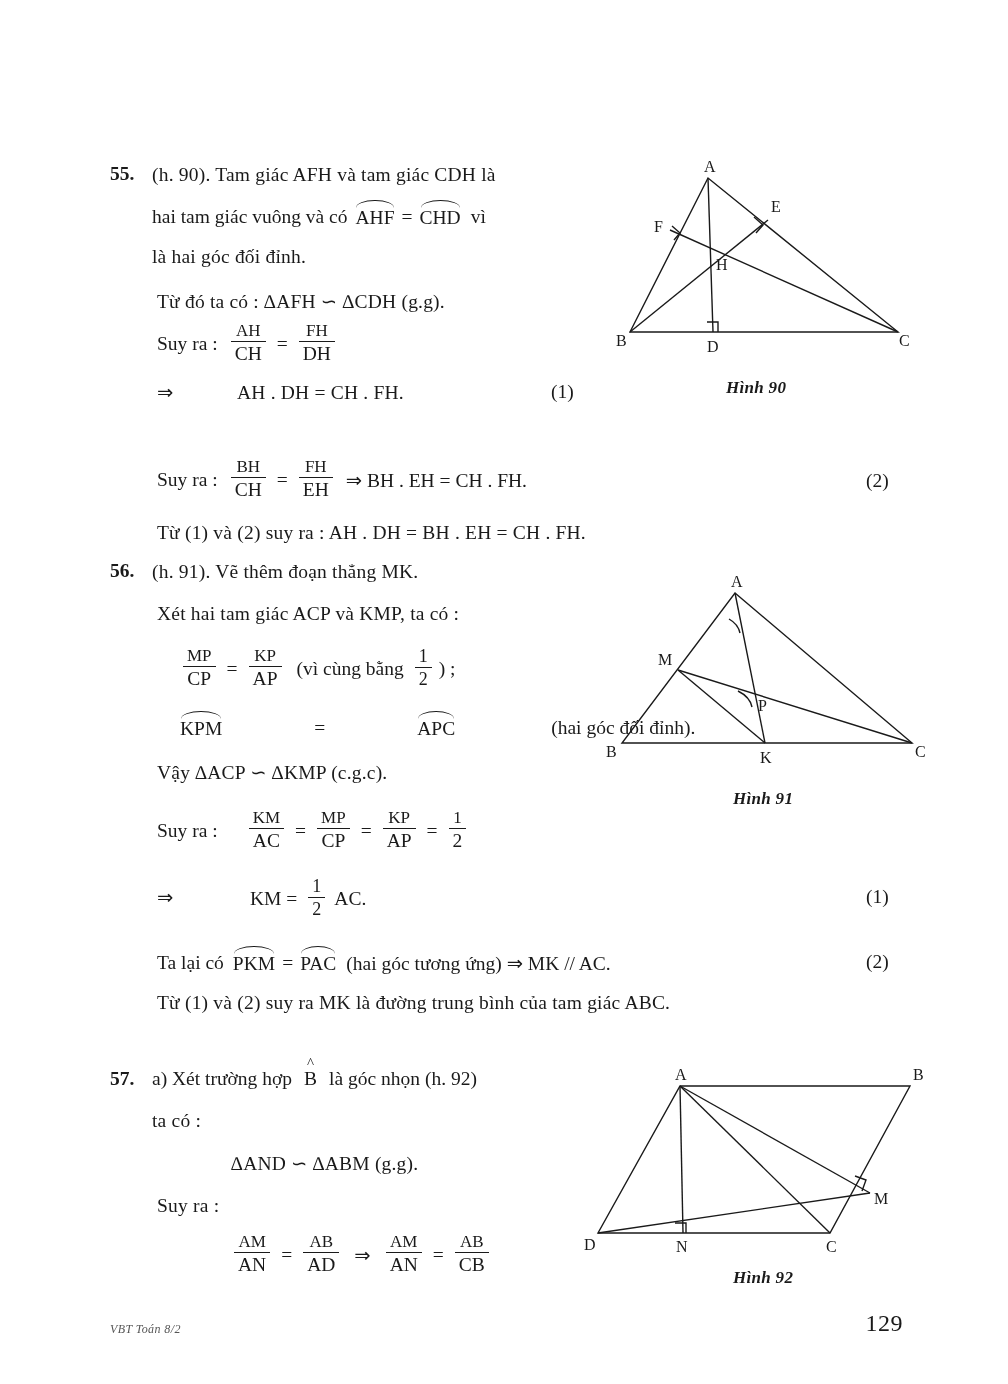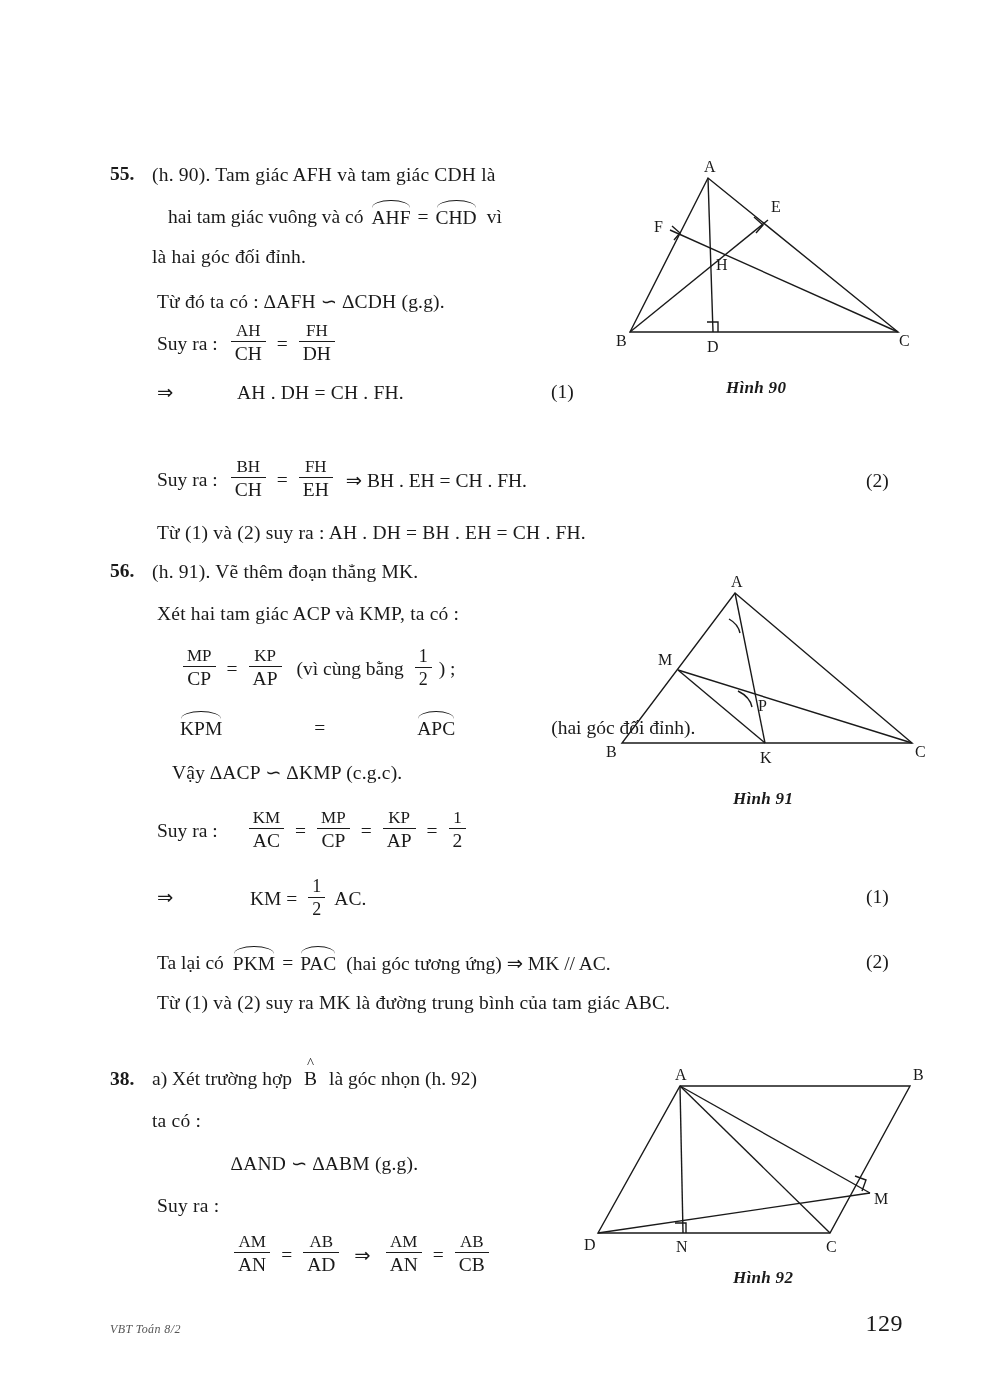--- a/index.html
+++ b/index.html
@@ -139,21 +139,21 @@
 </style>
 </head>
 <body>
 
 <div class="page">
 
   <div class="num" style="left:110px; top:163px;">55.</div>
 
   <div class="txt" style="left:152px; top:163px;">(h. 90). Tam giác AFH và tam giác CDH là</div>
 
-  <div class="inline-row" style="left:168px; top:205px;">
+  <div class="inline-row" style="left:152px; top:205px;">
     <span>hai tam giác vuông và có</span>
     <span style="width:8px;"></span>
     <span class="arc">AHF</span>
     <span style="width:7px;"></span>
     <span>=</span>
     <span style="width:7px;"></span>
     <span class="arc">CHD</span>
     <span style="width:10px;"></span>
     <span>vì</span>
   </div>
@@ -262,21 +262,21 @@
   <div class="inline-row" style="left:180px; top:716px;gap:42px;">
     <span class="arc">KPM</span>
     <span style="width:8px;"></span>
     <span>=</span>
     <span style="width:8px;"></span>
     <span class="arc">APC</span>
     <span style="width:12px;"></span>
     <span>(hai góc đối đỉnh).</span>
   </div>
 
-  <div class="txt" style="left:157px; top:761px;margin-left:15px;">Vậy ∆ACP ∽ ∆KMP (c.g.c).</div>
+  <div class="txt" style="left:157px; top:761px;">Vậy ∆ACP ∽ ∆KMP (c.g.c).</div>
 
   <div class="inline-row" style="left:157px; top:810px;">
     <span>Suy ra :</span>
     <span style="width:28px;"></span>
     <span class="frac">
       <span class="n">KM</span>
       <span class="d">AC</span>
     </span>
     <span style="width:8px;"></span>
     <span>=</span>
@@ -347,21 +347,21 @@
       <text class="lbl" x="131" y="12">A</text>
       <text class="lbl" x="58" y="90">M</text>
       <text class="lbl" x="158" y="136">P</text>
       <text class="lbl" x="6" y="182">B</text>
       <text class="lbl" x="160" y="188">K</text>
       <text class="lbl" x="315" y="182">C</text>
     </svg>
   </div>
   <div class="caption" style="left:733px; top:789px;">Hình 91</div>
 
-  <div class="num" style="left:110px; top:1068px;">38.</div>
+  <div class="num" style="left:110px; top:1068px;">57.</div>
   <div class="inline-row" style="left:152px; top:1068px;">
     <span>a) Xét trường hợp</span>
     <span style="width:12px;"></span>
     <span class="hat">B</span>
     <span style="width:12px;"></span>
     <span>là góc nhọn (h. 92)</span>
   </div>
   <div class="txt" style="left:152px; top:1109px;">ta có :</div>
   <div class="txt" style="left:231px; top:1152px;">∆AND ∽ ∆ABM (g.g).</div>
   <div class="txt" style="left:157px; top:1194px;">Suy ra :</div>

